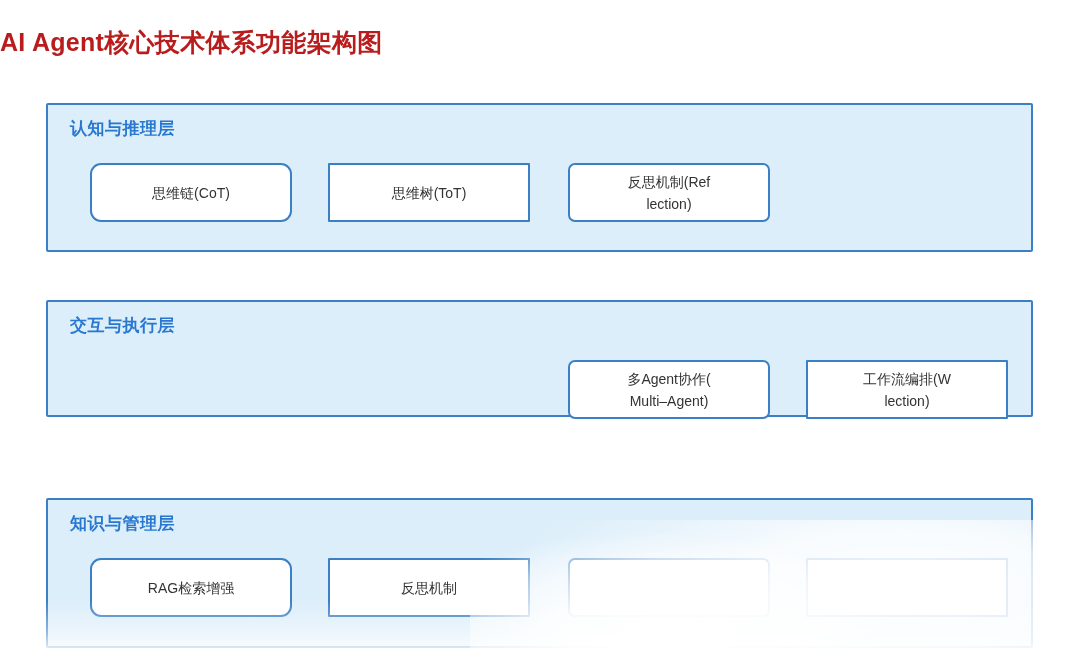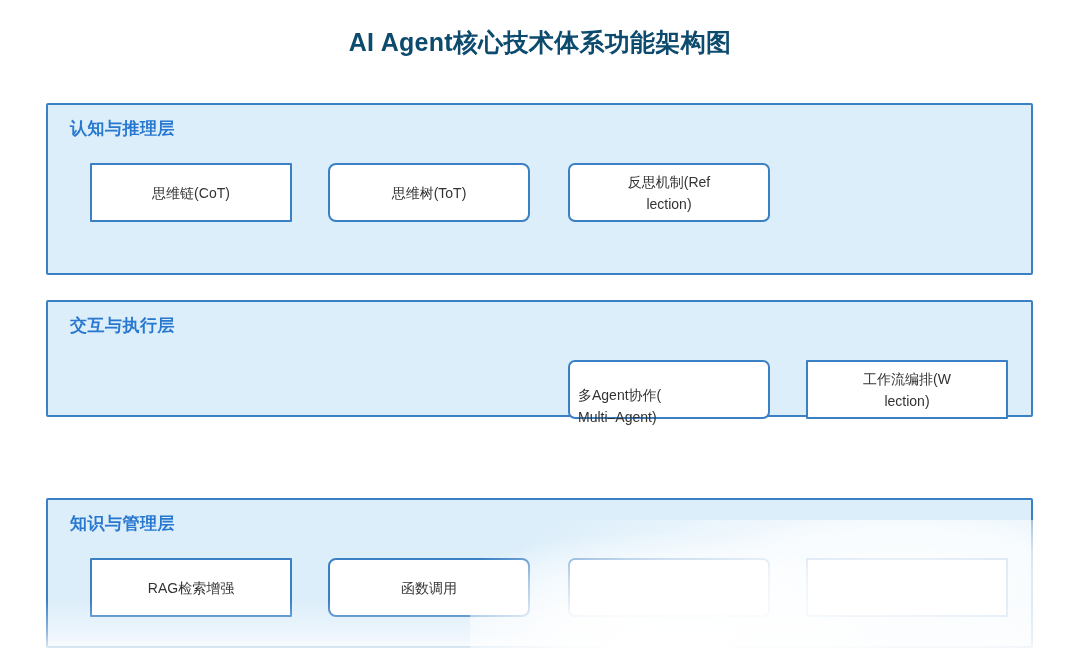--- a/index.html
+++ b/index.html
@@ -15,39 +15,39 @@
     overflow: hidden;
     font-family: "Liberation Sans", "DejaVu Sans", sans-serif;
   }
 
   
   #page-title {
     position: absolute;
     left: 0;
     top: 26px;
     width: 1080px;
-    text-align: center;
+    text-align: left;
     font-size: 25px;
     font-weight: bold;
-    color: #0c4a6e;
+    color: #b91c1c;
     letter-spacing: 0.3px;
     white-space: nowrap;
   }
 
   
   .layer-panel {
     position: absolute;
     left: 46px;
     width: 987px;
     box-sizing: border-box;
     background: #dceefa;
     border: 2px solid #3b7fc4;
     border-radius: 2px;
   }
-  #layer-0 { top: 103px;  height: 172px; }
+  #layer-0 { top: 103px;  height: 149px; }
   #layer-1 { top: 300px;  height: 117px; }
   #layer-2 { top: 498px;  height: 150px; }
 
   .layer-title {
     position: absolute;
     left: 22px;
     top: 12px;
     font-size: 17px;
     font-weight: bold;
     color: #2878d0;
@@ -59,39 +59,39 @@
   .card {
     position: absolute;
     top: 58px;
     width: 202px;
     height: 59px;
     box-sizing: border-box;
     background: #ffffff;
     border: 2px solid #3b7fc4;
     border-radius: 1px;
   }
-  .card.col-0 { left: 42px;  }
-  .card.col-1 { left: 280px; border-radius: 8px; }
+  .card.col-0 { left: 42px; border-radius: 11px;  }
+  .card.col-1 { left: 280px; }
   .card.col-2 { left: 520px; border-radius: 7px; }
   .card.col-3 { left: 758px; }
 
   .card-label {
     position: absolute;
     left: 50%;
     top: 50%;
     transform: translate(-50%, -50%);
     width: 182px;
     text-align: center;
     font-size: 14px;
     line-height: 22px;
     color: #333333;
     white-space: pre-line;
   }
   
-  .card-label.align-left { text-align: left; margin-top: 16px; }
+  .card-label.align-left { text-align: center; }
 
   
   #glow-overlay {
     position: absolute;
     left: 470px;
     top: 520px;
     width: 650px;
     height: 200px;
     pointer-events: none;
     background:
@@ -154,21 +154,21 @@
     </div>
   </div>
 
   <div class="layer-panel" id="layer-2">
     <div class="layer-title">知识与管理层</div>
 
     <div class="card col-0">
       <div class="card-label">RAG检索增强</div>
     </div>
     <div class="card col-1">
-      <div class="card-label">函数调用</div>
+      <div class="card-label">反思机制</div>
     </div>
     <div class="card col-2">
       <div class="card-label"></div>
     </div>
     <div class="card col-3">
       <div class="card-label"></div>
     </div>
   </div>
 
   <div id="glow-overlay"></div>

